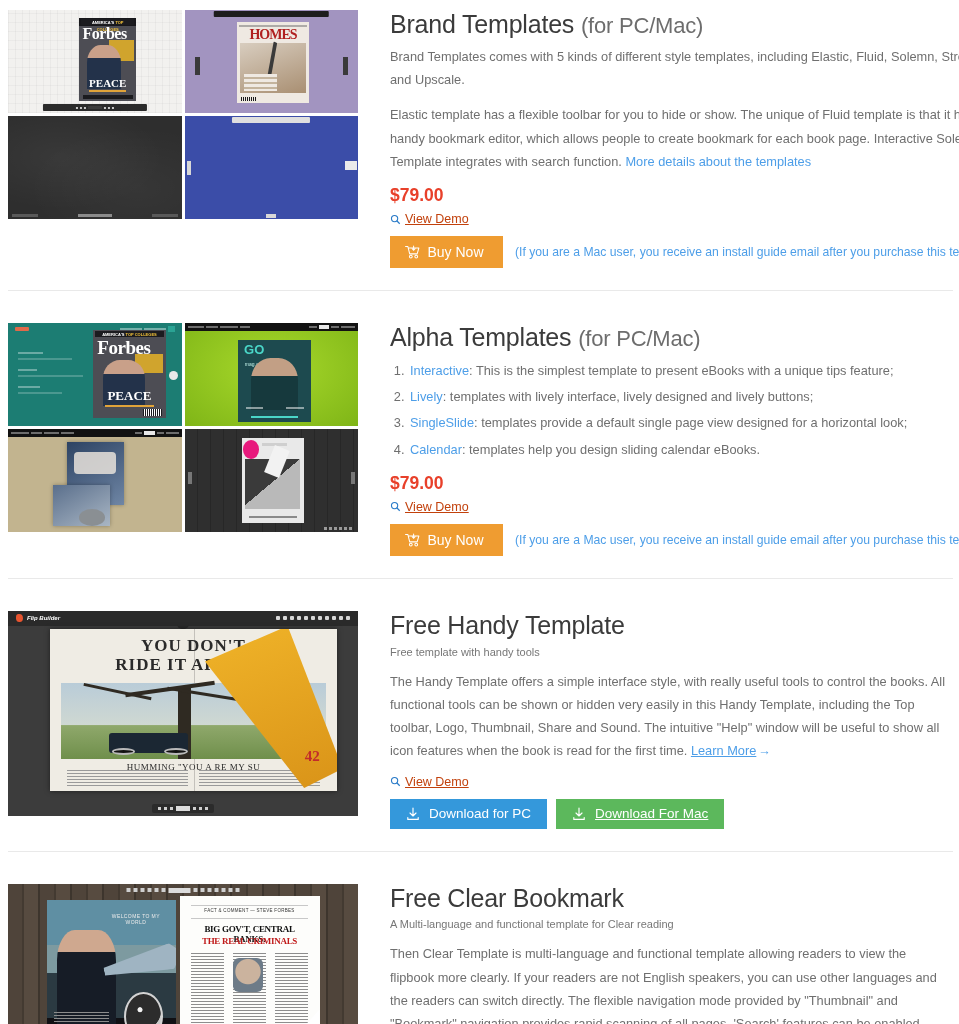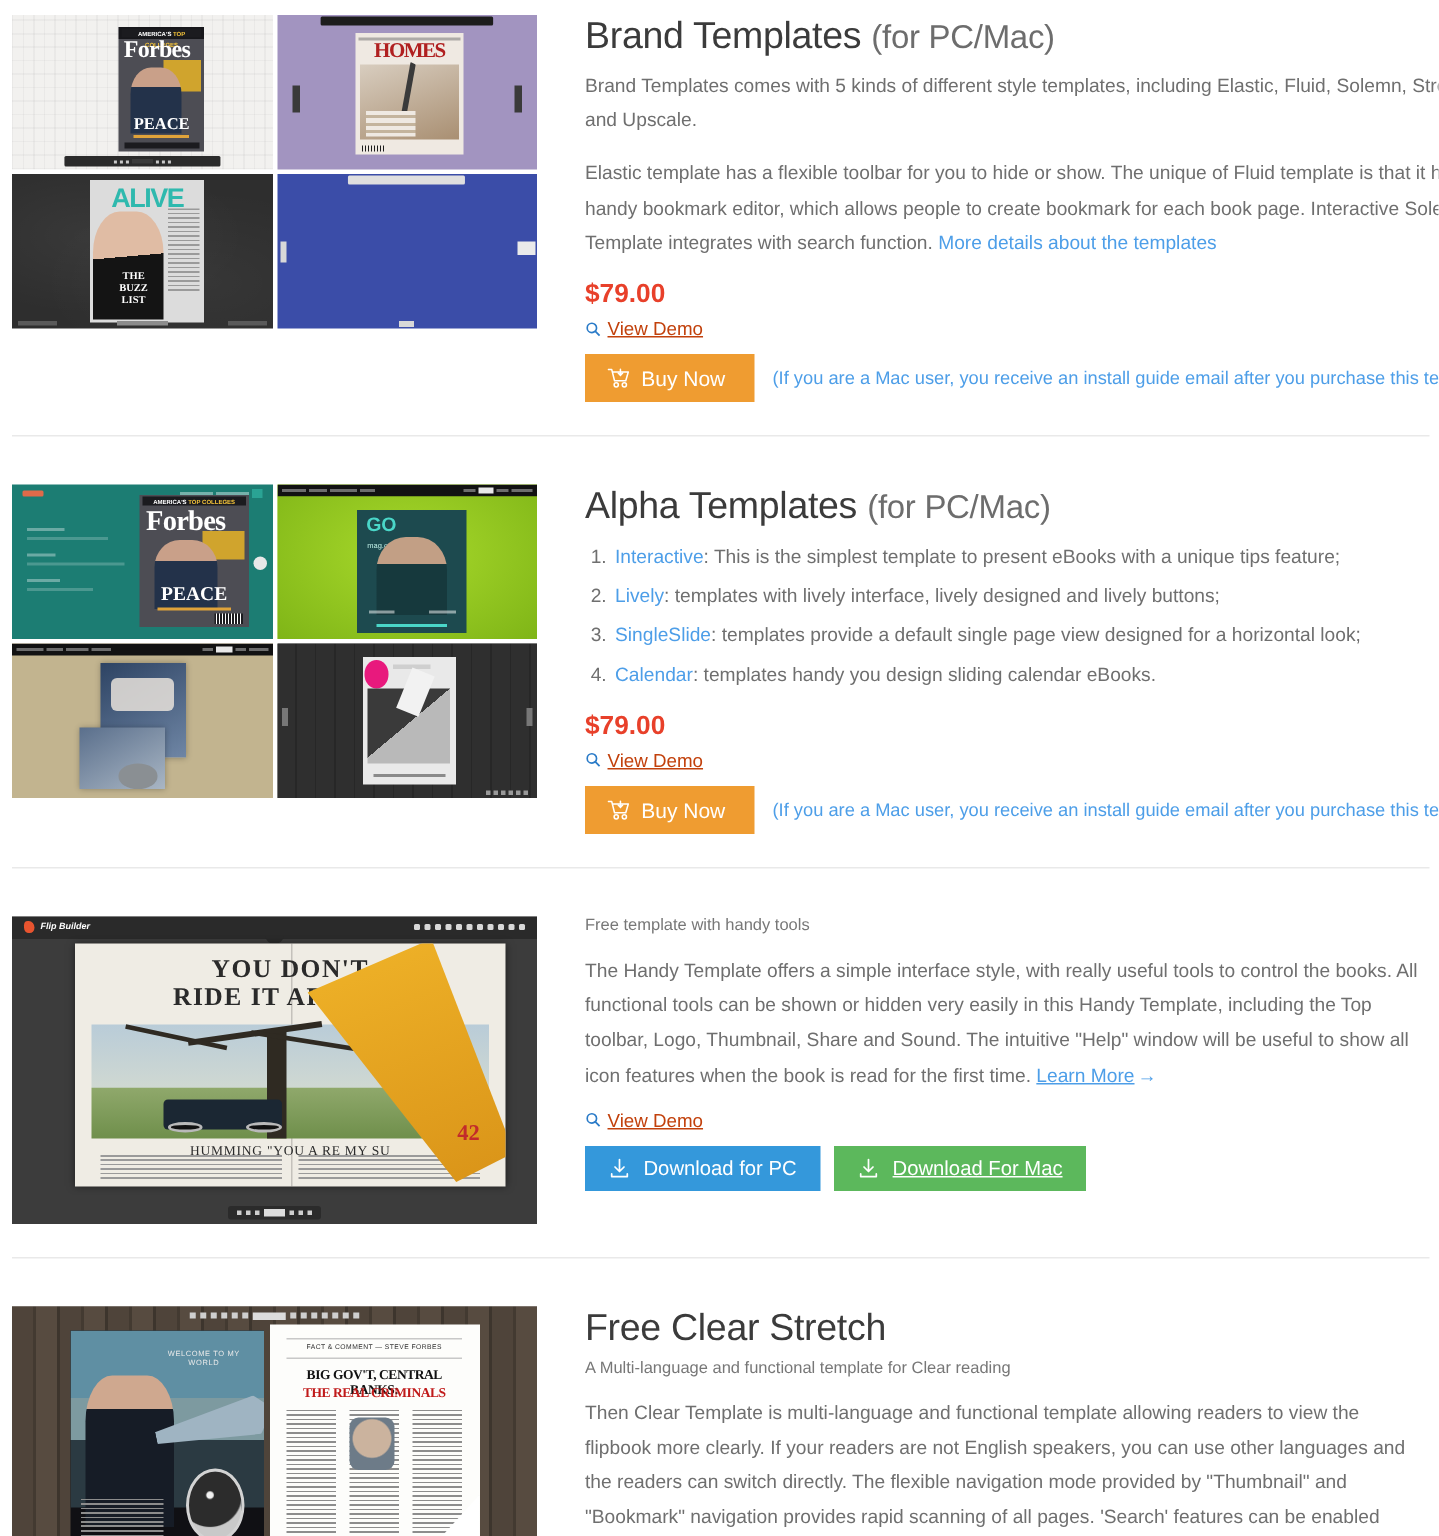--- a/index.html
+++ b/index.html
@@ -294,26 +294,20 @@
           <div style="position:absolute;left:28%;top:28%;width:40%;height:46%;background:#3a3a3a;transform:rotate(-28deg);clip-path:polygon(0 92%,92% 0,100% 8%,8% 100%);"></div>
           <div style="position:absolute;left:10%;bottom:14%;width:46%;height:22%;background:repeating-linear-gradient(180deg,#efe9e2 0 3px,#c4b49d 3px 5px);"></div>
           <div style="position:absolute;left:6%;bottom:2%;width:22%;height:5%;background:repeating-linear-gradient(90deg,#1c1c1c 0 1px,#efe9e2 1px 2px);"></div>
         </div>
         <div style="position:absolute;left:6%;top:46%;width:5px;height:18px;background:#3a3a3a;"></div>
         <div style="position:absolute;right:6%;top:46%;width:5px;height:18px;background:#3a3a3a;"></div>
       </div>
 
       <div class="thumb t3">
         <div class="chalk"></div>
-        <div class="cover" style="left:30%;top:4%;width:44%;height:92%;background:#dcdcdc;">
-          <div style="position:absolute;left:0;right:0;top:2%;text-align:center;font-family:'Liberation Sans',sans-serif;font-weight:bold;color:#2fb9ae;font-size:18px;letter-spacing:-1px;">ALIVE</div>
-          <div style="position:absolute;right:4%;top:20%;width:28%;height:60%;background:repeating-linear-gradient(180deg,#9a9a9a 0 1px,#dcdcdc 1px 3px);"></div>
-          <div style="position:absolute;left:2%;top:22%;width:62%;height:76%;background:linear-gradient(175deg,#e0bca4 0 42%,#141414 42% 100%);border-radius:38% 38% 0 0;"></div>
-          <div style="position:absolute;left:8%;right:32%;bottom:12%;text-align:center;color:#fff;font-family:'Liberation Serif',serif;font-weight:bold;font-size:7px;line-height:8px;">THE<br>BUZZ<br>LIST</div>
-        </div>
         <div style="position:absolute;bottom:2px;left:0;right:0;display:flex;justify-content:space-between;padding:0 4px;">
           <span style="width:26px;height:3px;background:#5a5a5a;"></span>
           <span style="width:34px;height:3px;background:#8c8c8c;"></span>
           <span style="width:26px;height:3px;background:#5a5a5a;"></span>
         </div>
       </div>
 
       <div class="thumb t4">
         <div class="toolbar" style="top:1px;width:45%;height:6px;background:#dfdfdf;"></div>
         <div style="position:absolute;left:2px;top:44%;width:4px;height:14px;background:#d8d8d8;"></div>
@@ -443,21 +437,21 @@
         </div>
       </div>
     </div>
 
     <div class="info">
       <h2 class="title"><span>Alpha Templates</span> <span class="light">(for PC/Mac)</span></h2>
       <ol class="featlist">
         <li><span class="kw">Interactive</span><span>: This is the simplest template to present eBooks with a unique tips feature;</span></li>
         <li><span class="kw">Lively</span><span>: templates with lively interface, lively designed and lively buttons;</span></li>
         <li><span class="kw">SingleSlide</span><span>: templates provide a default single page view designed for a horizontal look;</span></li>
-        <li><span class="kw">Calendar</span><span>: templates handy you design sliding calendar eBooks.</span></li>
+        <li><span class="kw">Calendar</span><span>: templates help you design sliding calendar eBooks.</span></li>
       </ol>
       <div class="price">$79.00</div>
       <div class="viewdemo-row">
         <svg width="11" height="11" viewBox="0 0 12 12">
             <circle cx="5" cy="5" r="3.4" fill="none" stroke="#2a7bc8" stroke-width="1.2"></circle>
             <line x1="7.4" y1="7.4" x2="10.6" y2="10.6" stroke="#2a7bc8" stroke-width="1.3"></line>
           </svg>
         <a href="#" class="viewdemo">View Demo</a>
       </div>
       <div class="btn-row">
@@ -528,20 +522,21 @@
         <span style="width:3px;height:3px;background:#cfcfcf;"></span>
         <span style="width:3px;height:3px;background:#cfcfcf;"></span>
         <span style="width:14px;height:5px;background:#dcdcdc;"></span>
         <span style="width:3px;height:3px;background:#cfcfcf;"></span>
         <span style="width:3px;height:3px;background:#cfcfcf;"></span>
         <span style="width:3px;height:3px;background:#cfcfcf;"></span>
       </div>
     </div>
 
     <div class="info">
+      <h2 class="title">Free Handy Template</h2>
       <div class="subtitle">Free template with handy tools</div>
       <p class="body"><span>The Handy Template offers a simple interface style, with really useful tools to control the books. All functional tools can be shown or hidden very easily in this Handy Template, including the Top toolbar, Logo, Thumbnail, Share and Sound. The intuitive "Help" window will be useful to show all icon features when the book is read for the first time. </span><a href="#" class="learn">Learn More</a><span class="arrow">→</span></p>
       <div class="viewdemo-row">
         <svg width="11" height="11" viewBox="0 0 12 12">
             <circle cx="5" cy="5" r="3.4" fill="none" stroke="#2a7bc8" stroke-width="1.2"></circle>
             <line x1="7.4" y1="7.4" x2="10.6" y2="10.6" stroke="#2a7bc8" stroke-width="1.3"></line>
           </svg>
         <a href="#" class="viewdemo">View Demo</a>
       </div>
       <div class="btn-row">
@@ -603,20 +598,20 @@
         <div class="col" style="left:8%;top:33%;width:24%;bottom:6%;"></div>
         <div class="col" style="left:38%;top:33%;width:24%;bottom:6%;"></div>
         <div class="col" style="left:68%;top:33%;width:24%;bottom:6%;"></div>
         <div style="position:absolute;left:38%;top:36%;width:22%;height:20%;background:radial-gradient(circle at 50% 40%,#cbb39e 0 48%,#6d7b88 52% 100%);border-radius:6px;"></div>
         <div style="position:absolute;right:0;bottom:0;width:38%;height:34%;background:linear-gradient(225deg,#ffffff 0 48%,#d6d6d6 50%,#a8a8a8 100%);clip-path:polygon(100% 0,100% 100%,0 100%);box-shadow:-2px -2px 5px rgba(0,0,0,.25);"></div>
       </div>
 
     </div>
 
     <div class="info">
-      <h2 class="title">Free Clear Stretch</h2>
+      <h2 class="title">Free Clear Bookmark</h2>
       <div class="subtitle">A Multi-language and functional template for Clear reading</div>
       <p class="body"><span>Then Clear Template is multi-language and functional template allowing readers to view the flipbook more clearly. If your readers are not English speakers, you can use other languages and the readers can switch directly. The flexible navigation mode provided by "Thumbnail" and "Bookmark" navigation provides rapid scanning of all pages. 'Search' features can be enabled allowing the reader to quickly find specific content. </span></p>
 
     </div>
   </div>
 
 </div>
 
 </body></html>

